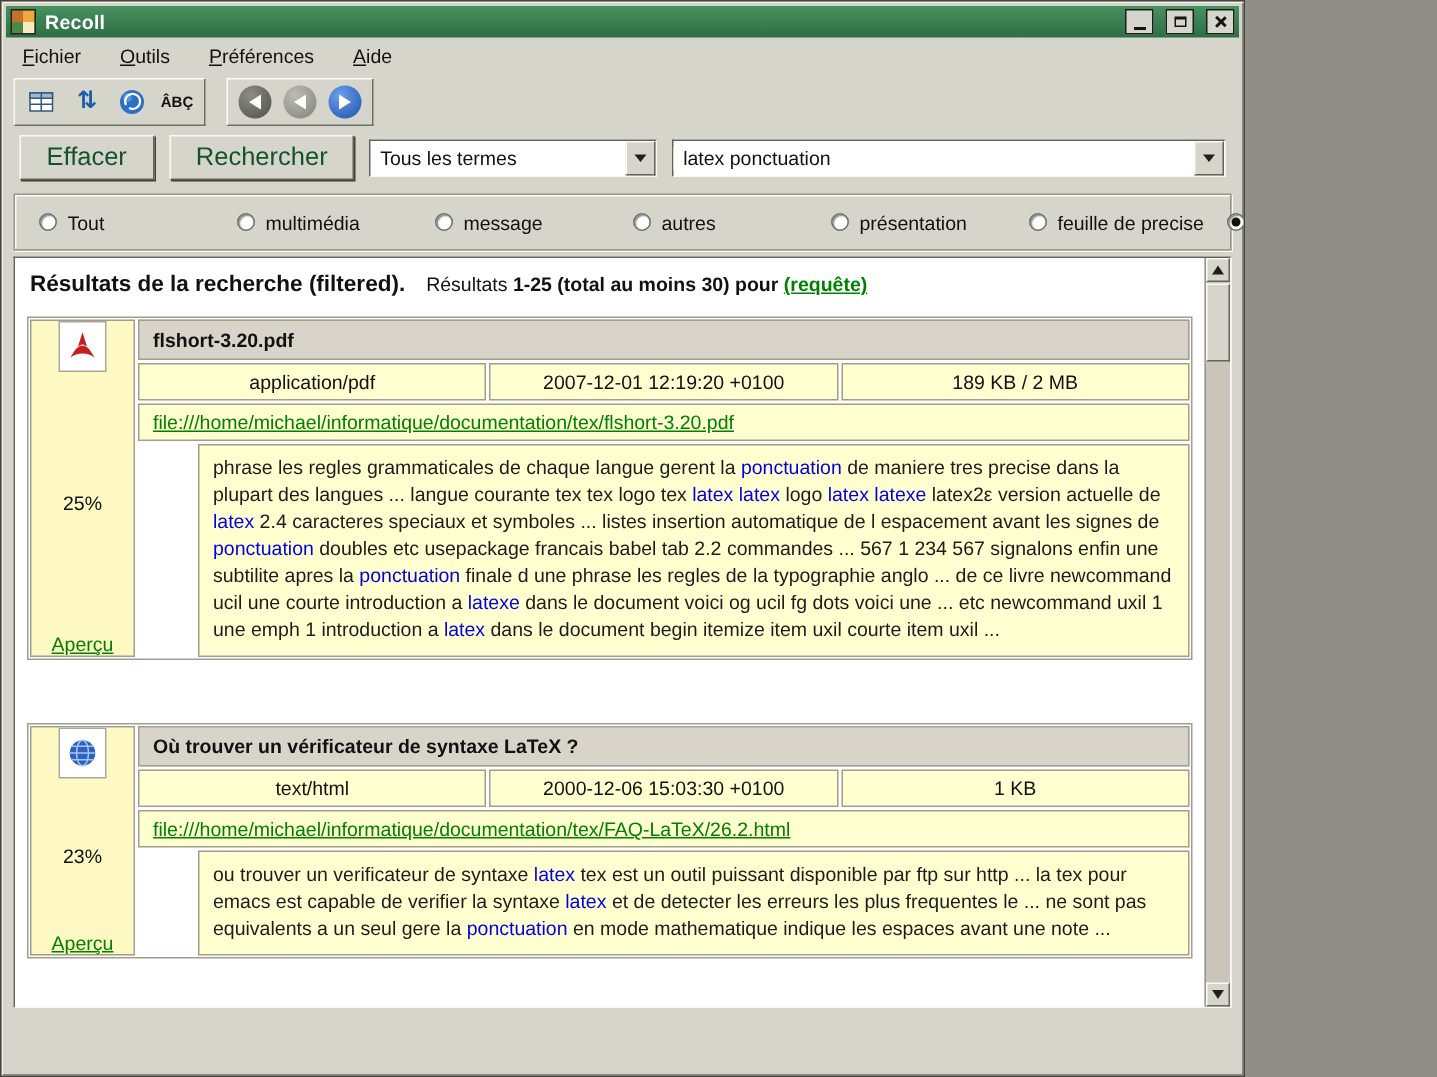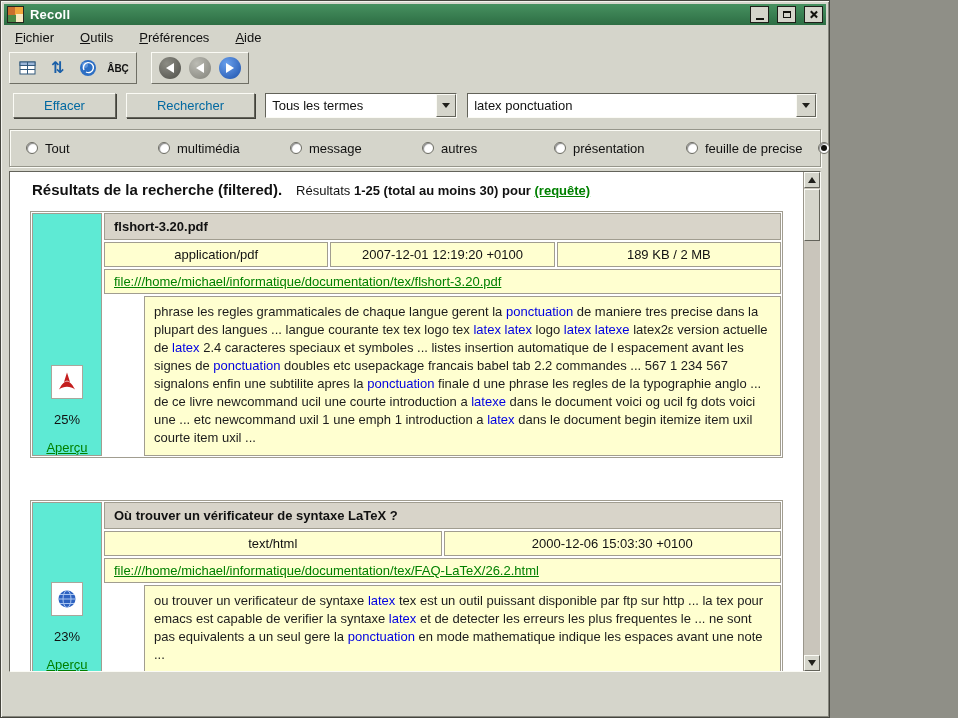--- a/index.html
+++ b/index.html
@@ -37,21 +37,21 @@
   .sort-glyph{font-size:16px;color:#1a5fa8;font-weight:bold;line-height:1;}
   .nav-circle{width:22px;height:22px;border-radius:50%;display:flex;align-items:center;justify-content:center;}
   .nav-back{background:radial-gradient(circle at 35% 30%, #8d8d85, #4f4f49);}
   .nav-prev{background:radial-gradient(circle at 35% 30%, #bcbcb4, #82827a);}
   .nav-next{background:radial-gradient(circle at 35% 30%, #6aa0ec, #1d51ab);}
   .tri-left{width:0;height:0;border-top:5px solid transparent;border-bottom:5px solid transparent;border-right:8px solid #fff;}
   .tri-right{width:0;height:0;border-top:5px solid transparent;border-bottom:5px solid transparent;border-left:8px solid #fff;}
 
   
   .searchrow{height:38px;display:flex;align-items:center;gap:10px;padding:0 12px;}
-  .btn{background:#d5d5cb;font-family:inherit;font-size:13px;color:#0369a1;padding:4px 30px;cursor:default;
+  .btn{background:#d5d5cb;font-family:inherit;font-size:17px;color:#14532d;padding:4px 17px;cursor:default;
     border-top:1px solid #fbfbf5;border-left:1px solid #fbfbf5;
     border-right:1px solid #63635a;border-bottom:1px solid #63635a;
     box-shadow:1px 1px 0 #41413a;}
   .combo{height:25px;box-sizing:border-box;background:#fff;display:flex;align-items:center;
     border-top:1px solid #63635a;border-left:1px solid #63635a;
     border-right:1px solid #fbfbf5;border-bottom:1px solid #fbfbf5;}
   .combo-text{flex:1;padding:0 6px;white-space:nowrap;overflow:hidden;}
   .combo-arrow{width:18px;align-self:stretch;background:#d5d5cb;display:flex;align-items:center;justify-content:center;
     border-top:1px solid #fbfbf5;border-left:1px solid #fbfbf5;
     border-right:1px solid #63635a;border-bottom:1px solid #63635a;}
@@ -66,31 +66,31 @@
   .radio-item{display:flex;align-items:center;gap:7px;width:132px;flex:0 0 auto;cursor:default;}
   .radio-item:last-child{width:auto;text-align:right;}
   .radio{width:12px;height:12px;border-radius:50%;background:#fff;box-sizing:border-box;
     border:1px solid #6c6c63;box-shadow:inset 1px 1px 1px rgba(0,0,0,.45);position:relative;flex:0 0 auto;}
   .radio.sel::after{content:"";position:absolute;left:2px;top:2px;width:6px;height:6px;border-radius:50%;background:#10100c;}
 
   
   .results-wrap{margin:2px 8px 0;height:501px;background:#fff;position:relative;box-sizing:border-box;
     border-top:1px solid #63635a;border-left:1px solid #63635a;
     border-bottom:1px solid #fbfbf5;border-right:1px solid #fbfbf5;}
-  .results-content{position:absolute;left:0;top:0;right:17px;bottom:0;overflow:hidden;padding:6px 20px;}
+  .results-content{position:absolute;left:0;top:0;right:17px;bottom:0;overflow:hidden;padding:6px 8px;}
   .results-header{display:flex;align-items:baseline;gap:14px;padding:3px 2px 9px;}
   .rh-title{font-size:15px;font-weight:bold;}
   .rh-sub{font-size:13px;}
   .rh-sub b{font-weight:bold;}
   a.green{color:#008000;text-decoration:underline;cursor:pointer;}
   .rh-sub a.green{font-weight:bold;}
 
   .result{display:flex;gap:2px;border:1px solid #a19d90;padding:1px;margin:4px 0 42px;background:#fff;}
   .left-cell{width:68px;flex:0 0 auto;border:1px solid #a19d90;display:flex;flex-direction:column;
-    align-items:center;justify-content:flex-end;gap:13px;background:#5eead4;}
+    align-items:center;justify-content:space-between;gap:13px;background:#fef9c3;}
   .file-icon{width:30px;height:32px;background:#fff;border:1px solid #aaa69b;display:flex;align-items:center;justify-content:center;}
   .pct{font-size:13px;color:#111;}
   .right-col{flex:1;display:flex;flex-direction:column;gap:2px;min-width:0;}
   .row-title{background:#d8d4c9;border:1px solid #a19d90;padding:5px 9px;font-weight:bold;}
   .row-meta{display:flex;gap:2px;}
   .meta-cell{flex:1;background:#ffffd0;border:1px solid #a19d90;text-align:center;padding:4px 2px;}
   .row-url{background:#ffffd0;border:1px solid #a19d90;padding:4px 9px;white-space:nowrap;overflow:hidden;text-overflow:ellipsis;}
   .row-abs{background:#ffffd0;border:1px solid #a19d90;padding:6px 9px 8px;line-height:18px;color:#1c1c1c;margin-left:40px;}
   .hl{color:#0000e0;}
 
@@ -267,20 +267,21 @@
                 </svg>
               </div>
               <div class="pct">23%</div>
               <a class="green">Aperçu</a>
             </div>
             <div class="right-col">
               <div class="row-title">Où trouver un vérificateur de syntaxe LaTeX ?</div>
               <div class="row-meta">
                 <div class="meta-cell">text/html</div>
                 <div class="meta-cell">2000-12-06 15:03:30 +0100</div>
+                <div class="meta-cell">1 KB</div>
               </div>
               <div class="row-url"><a class="green">file:///home/michael/informatique/documentation/tex/FAQ-LaTeX/26.2.html</a></div>
               <div class="row-abs"><span>ou trouver un verificateur de syntaxe </span><span class="hl">latex</span><span> tex est un outil puissant disponible par ftp sur http ... la tex pour emacs est capable de verifier la syntaxe </span><span class="hl">latex</span><span> et de detecter les erreurs les plus frequentes le ... ne sont pas equivalents a un seul gere la </span><span class="hl">ponctuation</span><span> en mode mathematique indique les espaces avant une note ...</span></div>
             </div>
           </div>
         </div>
     </div>
     <div class="vscroll">
       <span class="sb-btn sb-up">
           <span class="tri-up"></span>

